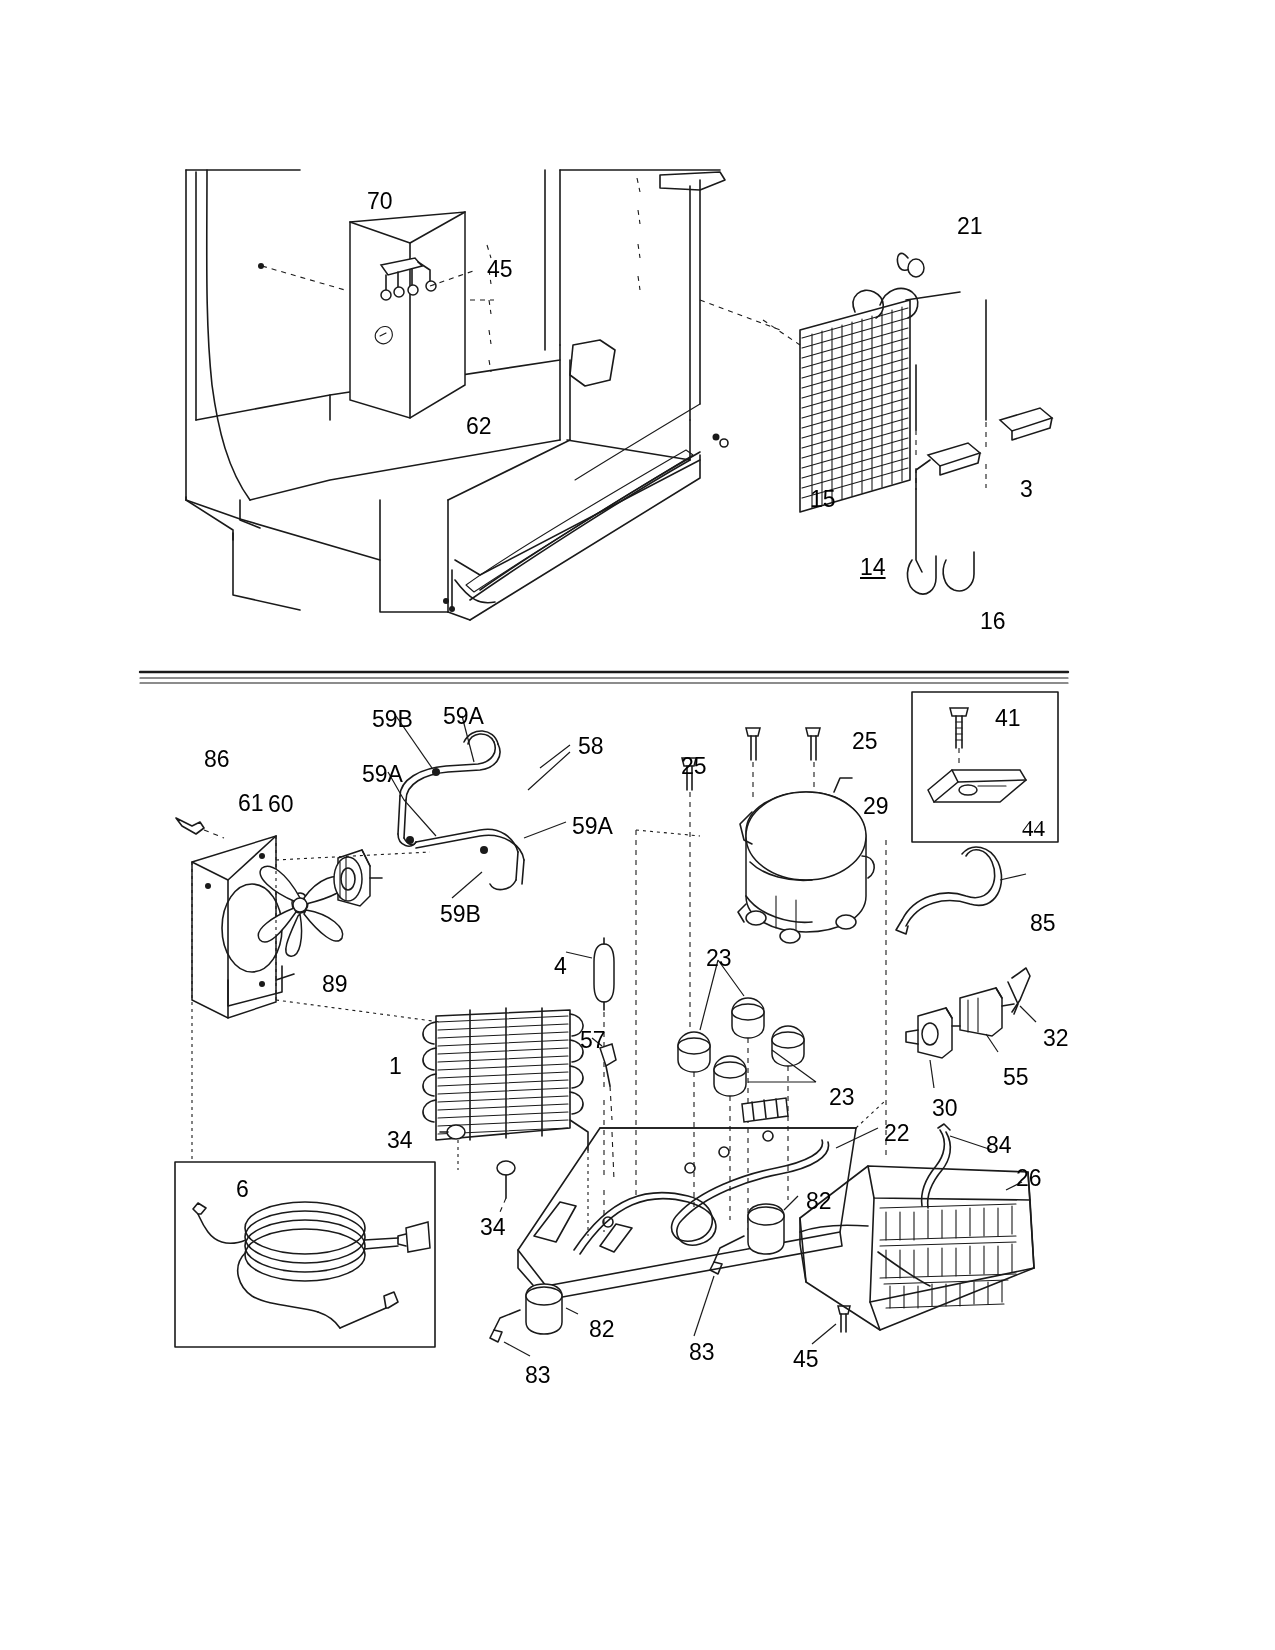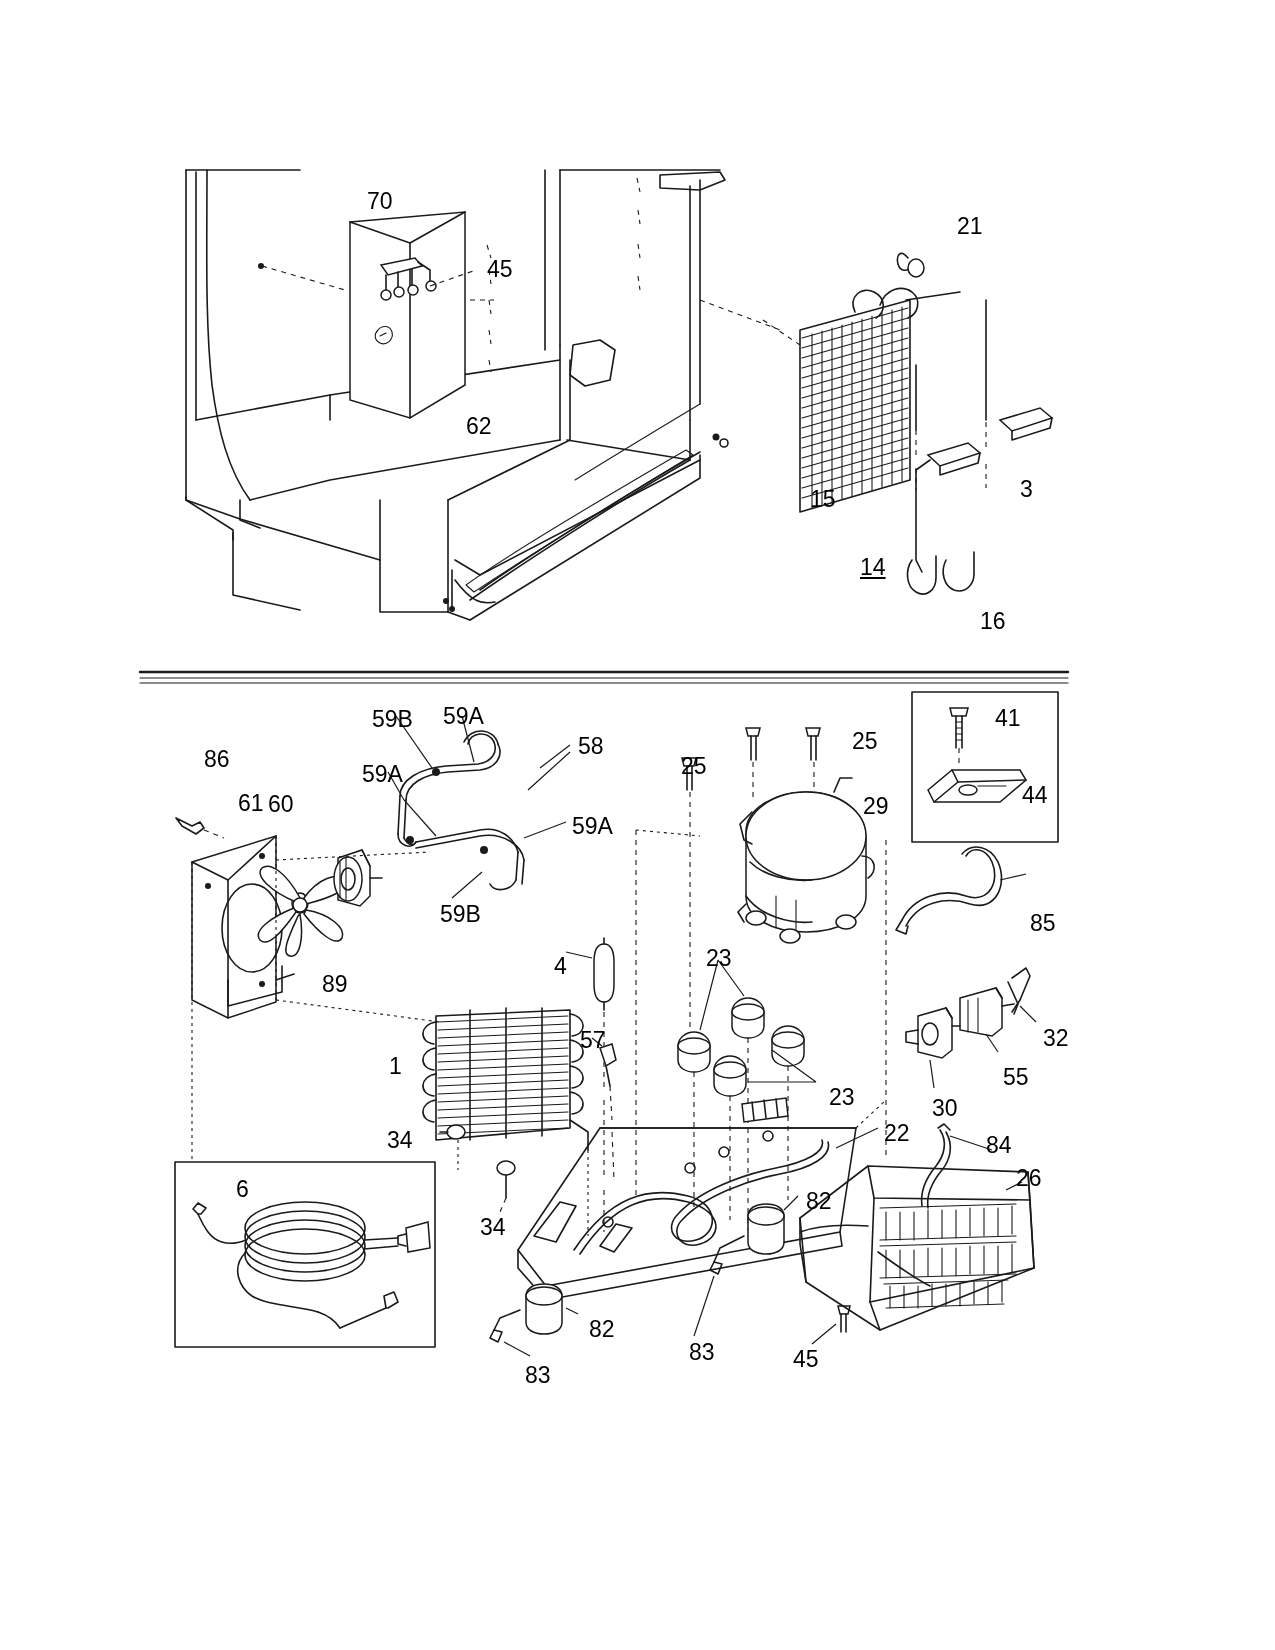--- a/index.html
+++ b/index.html
@@ -508,21 +508,21 @@
   <div class="callout" style="left:372px; top:708px;">59B</div>
   <div class="callout" style="left:443px; top:705px;">59A</div>
   <div class="callout" style="left:578px; top:735px;">58</div>
   <div class="callout" style="left:852px; top:730px;">25</div>
   <div class="callout" style="left:995px; top:707px;">41</div>
   <div class="callout" style="left:362px; top:763px;">59A</div>
   <div class="callout" style="left:681px; top:755px;">25</div>
   <div class="callout" style="left:204px; top:748px;">86</div>
   <div class="callout" style="left:268px; top:793px;">60</div>
   <div class="callout" style="left:863px; top:795px;">29</div>
-  <div class="callout" style="left:1022px; top:784px;">44</div>
+  <div class="callout" style="left:1022px; top:817px;font-family:Liberation Serif, serif;">44</div>
   <div class="callout" style="left:572px; top:815px;">59A</div>
   <div class="callout" style="left:238px; top:792px;">61</div>
   <div class="callout" style="left:1030px; top:912px;">85</div>
   <div class="callout" style="left:440px; top:903px;">59B</div>
   <div class="callout" style="left:554px; top:955px;">4</div>
   <div class="callout" style="left:706px; top:947px;">23</div>
   <div class="callout" style="left:322px; top:973px;">89</div>
   <div class="callout" style="left:1043px; top:1027px;">32</div>
   <div class="callout" style="left:580px; top:1029px;">57</div>
   <div class="callout" style="left:389px; top:1055px;">1</div>

